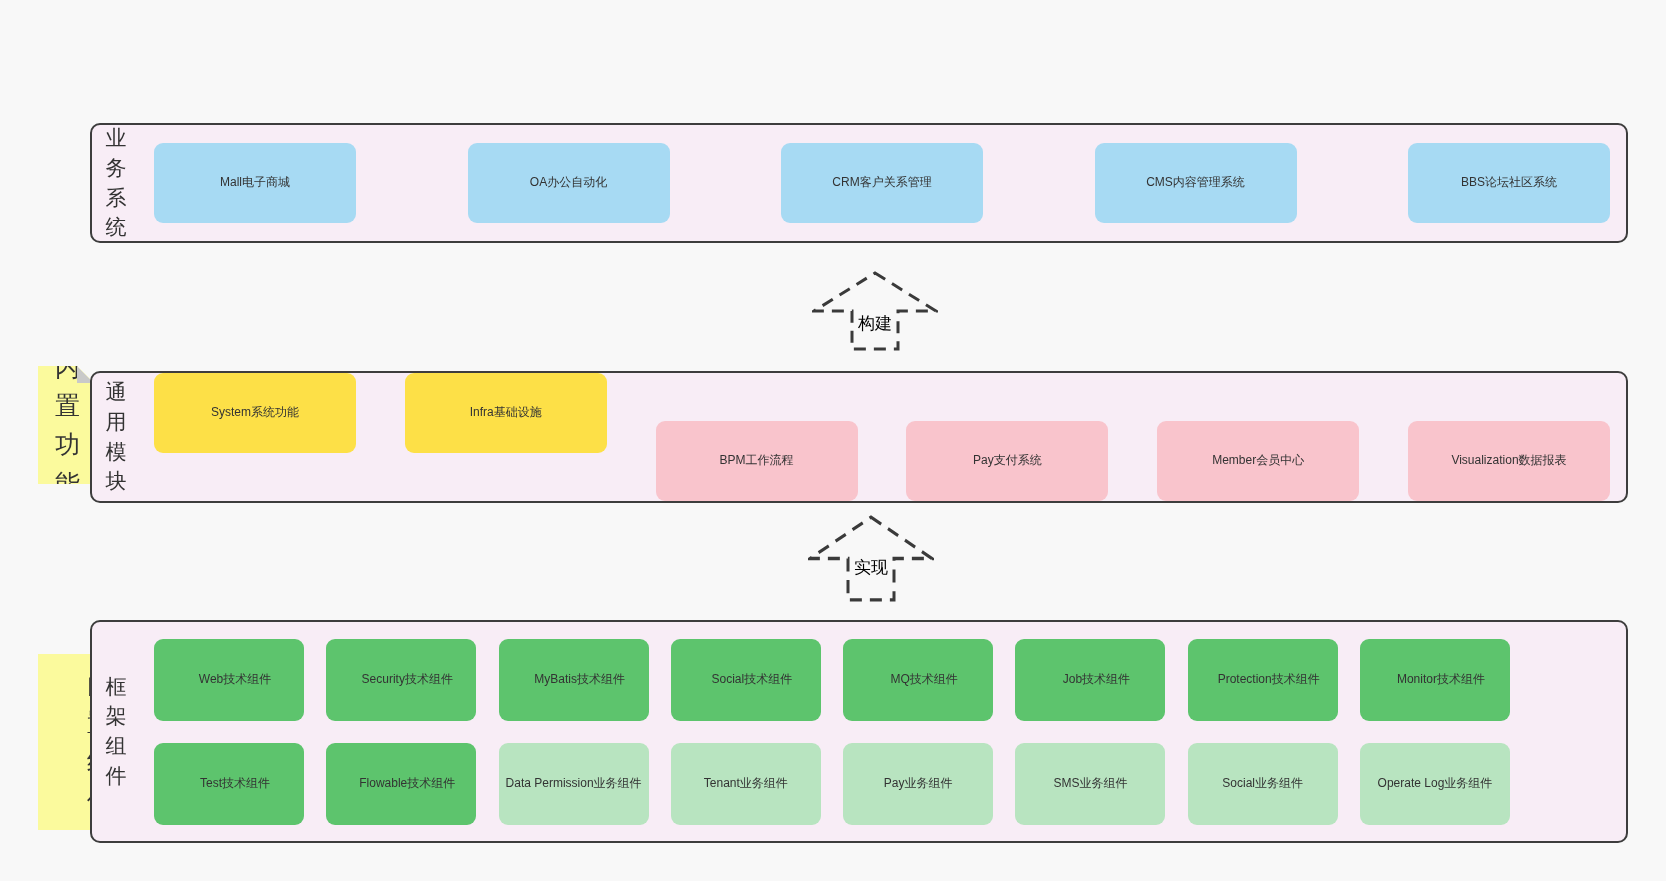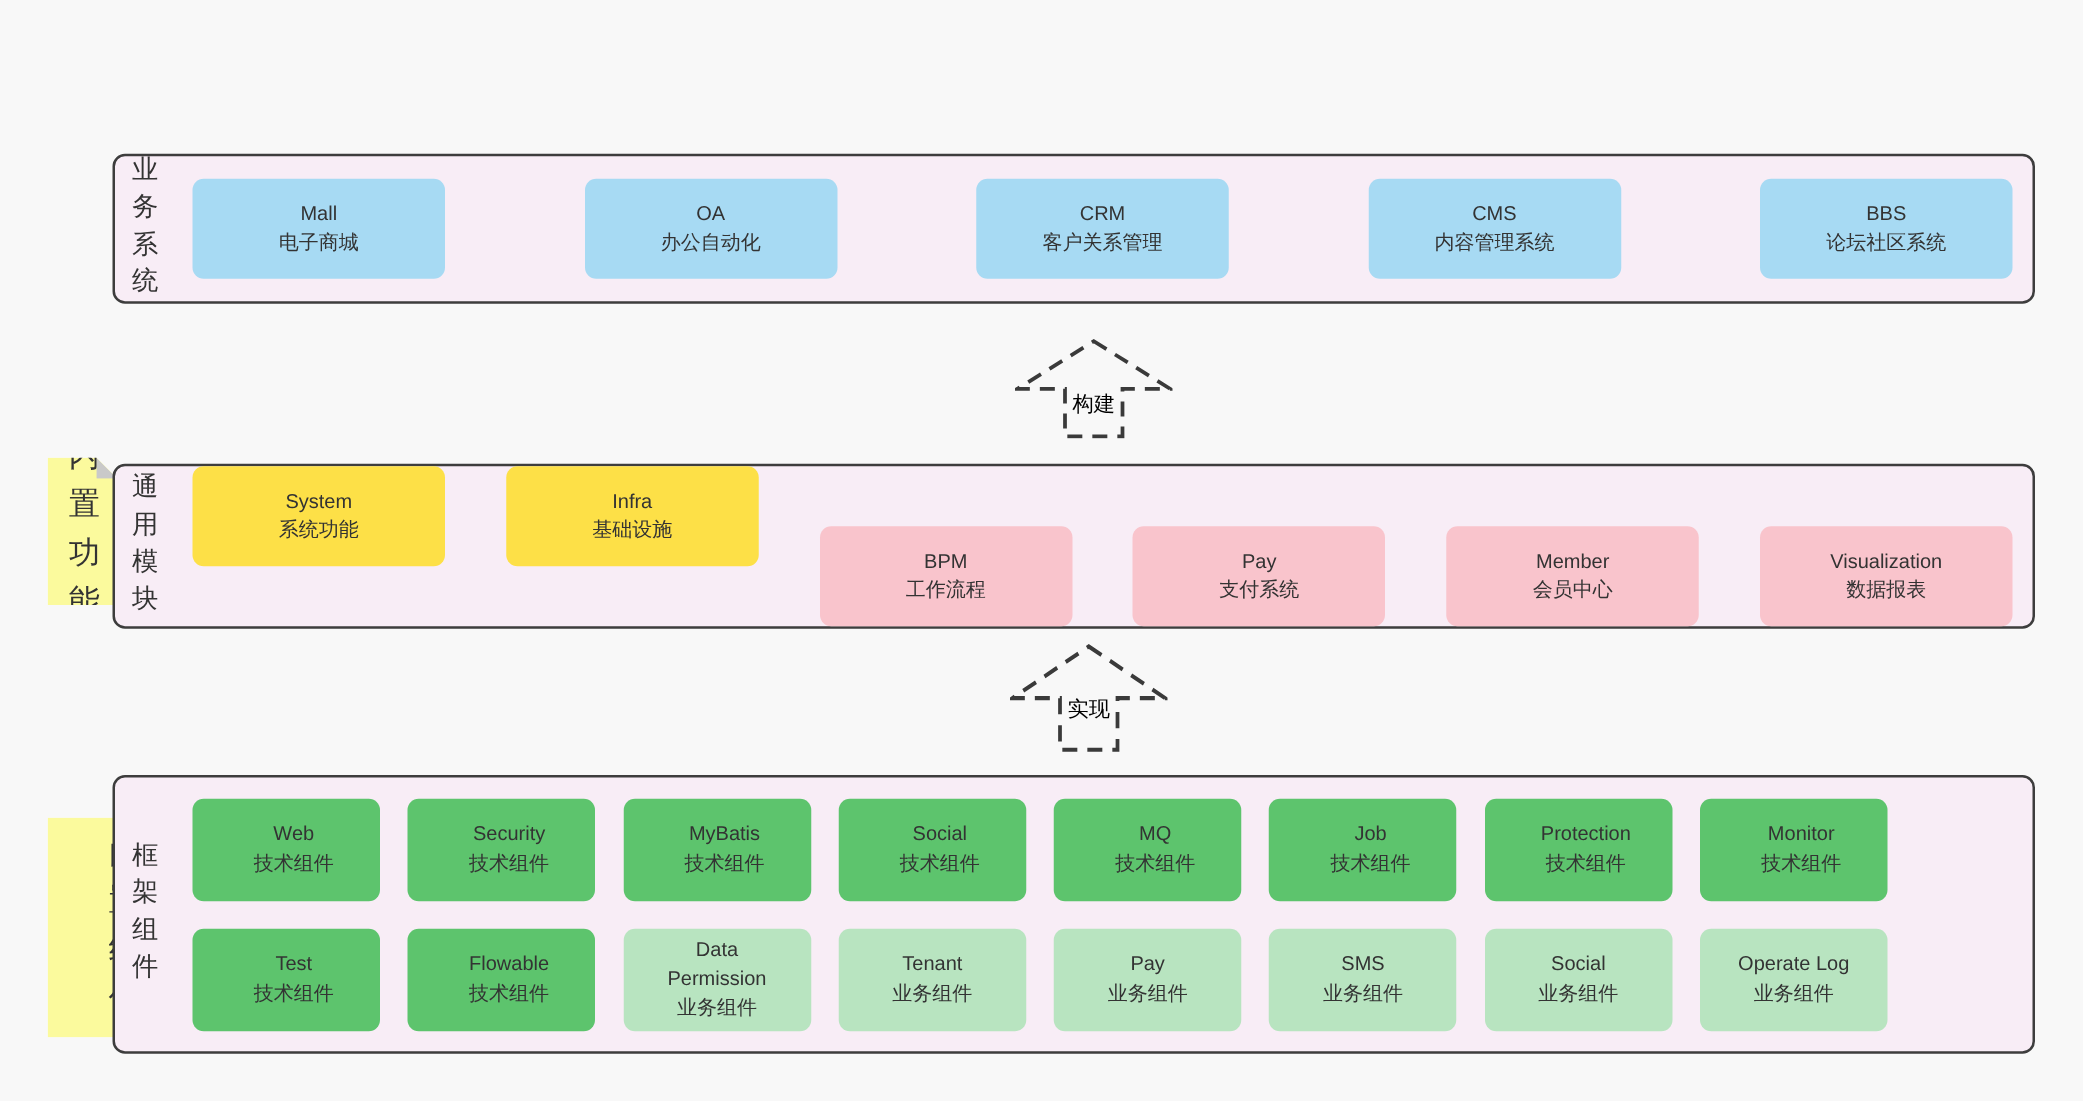--- a/index.html
+++ b/index.html
@@ -27,44 +27,43 @@
   .panel--1 { top:123px; height:120px; }
   .panel--2 { top:371px; height:132px; }
   .panel--3 { top:620px; height:223px; }
 
   .v-text {
     display:inline-block;
     width:24px;
     text-align:center;
     word-break:break-all;
     line-height:1.42;
-    font-family:Liberation Mono, monospace;
   }
   .panel-label {
     position:absolute; left:12px; top:50%;
     transform:translateY(-50%);
     font-size:21px; color:#333;
   }
 
   .rows {
     position:absolute; left:62px; right:16px; top:0; bottom:0;
     display:flex; flex-direction:column; justify-content:center;
     gap:22px;
   }
   .row { display:flex; justify-content:space-between; }
   .row--8 { padding-right:100px; }
 
   
   .box {
     box-sizing:border-box;
     border-radius:9px;
-    display:flex; flex-direction:column;
+    display:flex; flex-direction:row;
     align-items:center; justify-content:center;
     text-align:center;
-    font-size:16px; line-height:1.45;
+    font-size:12px; line-height:1.45;
     color:#333;
   }
   .row--6 .box { width:202px; height:80px; }
   .row--8 .box { width:150px; height:82px; }
   .box--blue   { background:#a7daf3; }
   .box--red    { background:#fde047; }
   .box--pink   { background:#f9c4cc;margin-top:48px; }
   .box--green  { background:#5dc46d;padding-left:12px; }
   .box--lgreen { background:#b8e4c0; }
   .box--dp .box-title { max-width:100px; }

